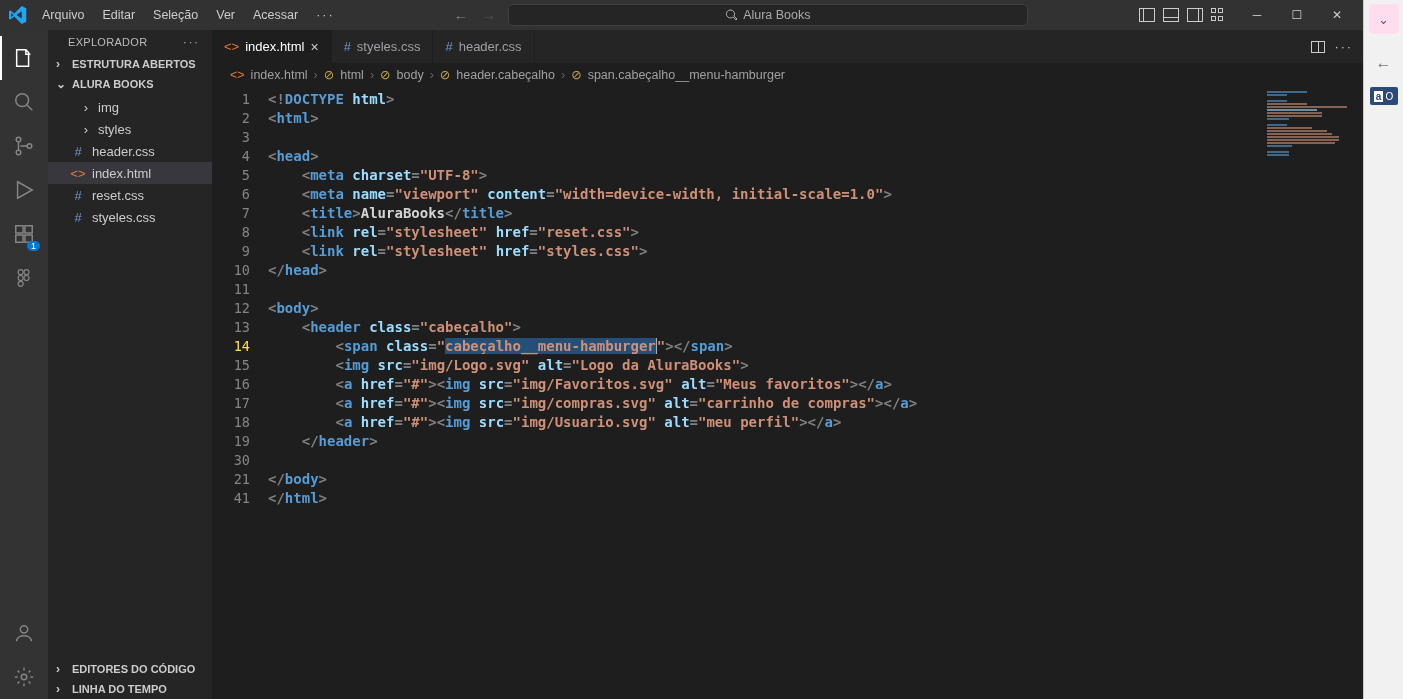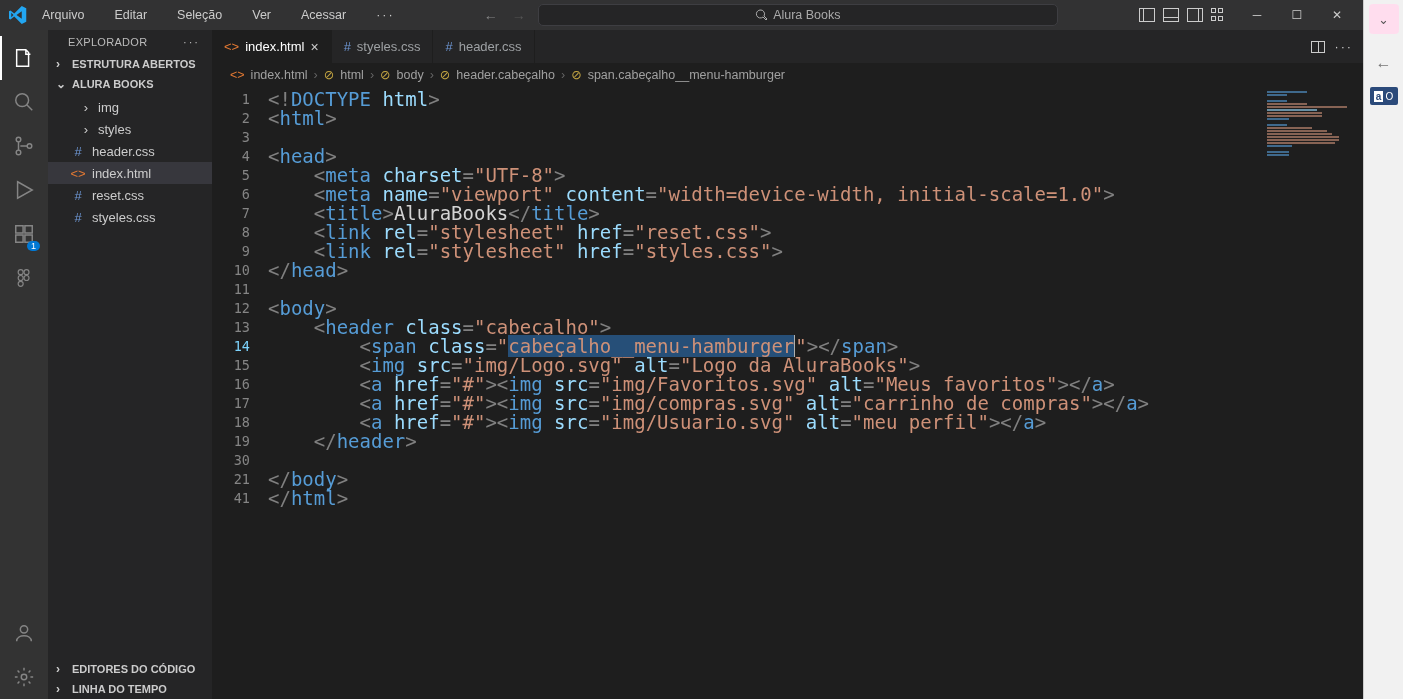--- a/index.html
+++ b/index.html
@@ -5,21 +5,21 @@
   * { margin:0; padding:0; box-sizing:border-box; }
   body { font-family:"Segoe UI",sans-serif; font-size:12.5px; color:#ccc; background:#1e1e1e; height:699px; width:1403px; overflow:hidden; display:flex; }
   .main-window { display:flex; flex-direction:column; width:1363px; height:699px; }
   .right-pane { width:40px; height:699px; background:#f1f1f1; display:flex; flex-direction:column; align-items:center; border-left:1px solid #ccc; }
   .right-pane .dropdown { width:30px; height:30px; margin-top:4px; background:#fde; border-radius:4px; display:flex; align-items:center; justify-content:center; color:#555;}
   .right-pane .back { margin-top:20px; color:#777; font-size:16px;}
   .right-pane .item { margin-top:15px; width:28px; height:18px; background:#2b4a7a; color:#fff; font-size:10px; display:flex; align-items:center; justify-content:center; border-radius:2px;}
   
   .title-bar { background:#323233; height:30px; display:flex; align-items:center; padding:0 6px; }
   .vscode-icon { width:24px; height:24px; color:#22a6f2; display:flex; align-items:center; justify-content:center; }
-  .menu { display:flex; gap:14px; margin-left:4px; }
+  .menu { display:flex; gap:2px; margin-left:4px; }
   .menu span { padding:4px 8px; color:#ccc; cursor:default; border-radius:3px;}
   .menu-overflow { color:#ccc; padding:4px 6px; letter-spacing:2px;}
   .title-spacer { flex:1; display:flex; align-items:center; justify-content:center; gap:12px;}
   .nav-arrows { color:#888; display:flex; gap:14px; font-size:14px;}
   .command-center { width:520px; background:#252526; border:1px solid #3e3e42; border-radius:5px; height:22px; display:flex; align-items:center; justify-content:center; color:#aaa; gap:6px; font-size:12.5px;}
   .layout-icons { display:flex; gap:8px; margin-left:auto; color:#ccc; font-size:12px;}
   .layout-icons span { width:16px; height:14px; border:1.2px solid #ccc; display:inline-block; position:relative;}
   .layout-icons .l1::before{content:"";position:absolute;left:3px;top:0;bottom:0;width:1px;background:#ccc;}
   .layout-icons .l2::before{content:"";position:absolute;bottom:3px;left:0;right:0;height:1px;background:#ccc;}
   .layout-icons .l3::before{content:"";position:absolute;right:3px;top:0;bottom:0;width:1px;background:#ccc;}
@@ -56,22 +56,22 @@
   .tab.active .close-x { color:#ccc;}
   .tab .close-x { font-size:14px; color:transparent;}
   .tab-spacer { flex:1;}
   .tab-actions { display:flex; align-items:center; gap:10px; padding:0 10px; color:#ccc;}
   .breadcrumbs { display:flex; align-items:center; gap:6px; padding:4px 18px; color:#a0a0a0; font-size:12.5px; background:#1e1e1e;}
   .breadcrumbs .sep { color:#666;}
   .bc-icon { color:#e37933;}
   .bc-brace { color:#c5a642;}
   .code-wrapper { position:relative; display:flex; flex:1;}
   .gutter{ width:56px; text-align:right; color:#858585; font-family:Consolas,monospace; font-size:13.5px; line-height:19px; padding:4px 18px 4px 0; user-select:none;}
-  .gutter div.current{ color:#7dd3fc;}
-  .code { font-family:Consolas,monospace; font-size:19px; line-height:19px; padding:4px 0; color:#d4d4d4; white-space:pre; flex:1;}
+  .gutter div.current{ color:#fde047;}
+  .code { font-family:Consolas,monospace; font-size:14px; line-height:19px; padding:4px 0; color:#d4d4d4; white-space:pre; flex:1;font-weight:bold;}
   .minimap { position:absolute; top:4px; right:4px; width:100px; height:100px; opacity:.6;}
   .minimap div{ height:2px; margin:1px 0 1px 8px;}
   .mm-a{background:#569cd6;width:40px;}
   .mm-b{background:#9cdcfe;width:60px;}
   .mm-c{background:#ce9178;width:70px;}
   
   .t-br{color:#808080;} 
   .t-doc{color:#569cd6;}
   .t-tag{color:#569cd6;}
   .t-attr{color:#9cdcfe;}

